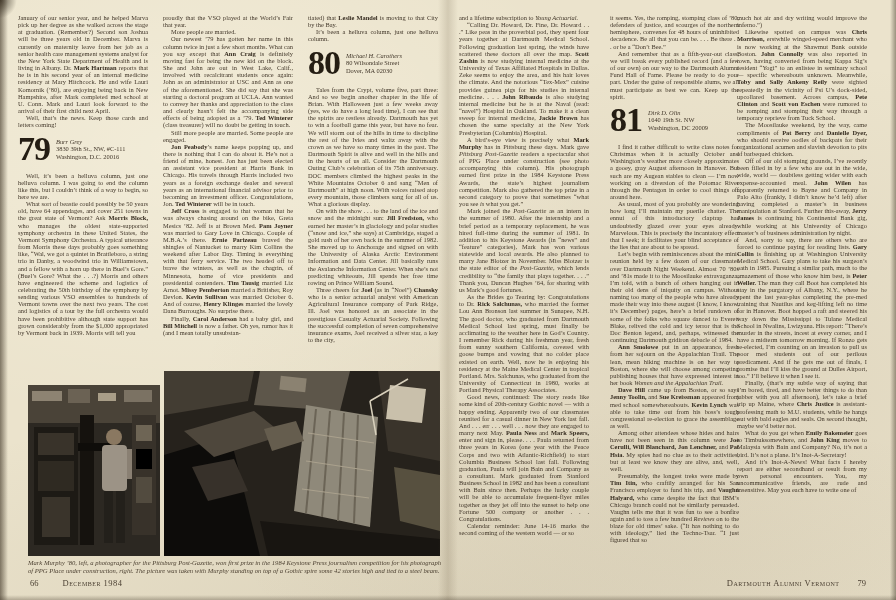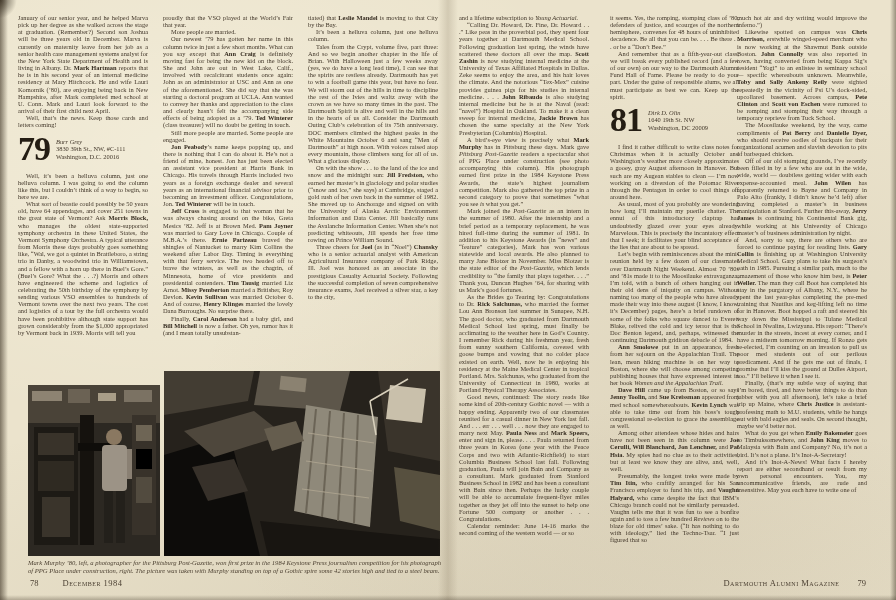--- a/index.html
+++ b/index.html
@@ -84,20 +84,28 @@
       <p class="para">More people are married.</p>
       <p class="para">Our newest ’79 has gotten her name in this column twice in just a few short months. What can you say except that <b>Ann Craig</b> is definitely moving fast for being the new kid on the block. She and John are out in West Lake, Calif., involved with recalcitrant students once again: John as an administrator at USC and Ann as one of the aforementioned. She did say that she was starting a doctoral program at UCLA. Ann wanted to convey her thanks and appreciation to the class and clearly hasn’t felt the accompanying side effects of being adopted as a ’79. <b>Ted Winterer</b> (class treasurer) will no doubt be getting in touch.</p>
       <p class="para">Still more people are married. Some people are engaged.</p>
       <p class="para"><b>Jon Peabody</b>’s name keeps popping up, and there is nothing that I can do about it. He’s not a friend of mine, honest. Jon has just been elected an assistant vice president at Harris Bank in Chicago. His travels through Harris included two years as a foreign exchange dealer and several years as an international financial advisor prior to becoming an investment officer. Congratulations, Jon. <b>Ted Winterer</b> will be in touch.</p>
       <p class="para"><b>Jeff Cross</b> is engaged to that woman that he was always chasing around on the bike, Greta Mesics ’82. Jeff is at Brown Med. <b>Pam Joyner</b> was married to Gary Love in Chicago. Couple of M.B.A.’s there. <b>Ernie Parizeau</b> braved the shingles of Nantucket to marry Kim Collins the weekend after Labor Day. Timing is everything with that ferry service. The two headed off to brave the winters, as well as the chagrin, of Minnesota, home of vice presidents and presidential contenders. <b>Tim Tausig</b> married Liz Arnot. <b>Missy Pemberton</b> married a Britisher, Roy Devlon. <b>Kevin Sullivan</b> was married October 6. And of course, <b>Henry Klinges</b> married the lovely Dana Burroughs. No surprise there.</p>
       <p class="para">Finally, <b>Carol Anderson</b> had a baby girl, and <b>Bill Mitchell</b> is now a father. Oh yes, rumor has it (and I mean totally unsubstan-</p>
     </div>
   <div class="col" style="left:308px;width:130px;height:352px;">
       <p class="para noind">tiated) that <b>Leslie Mandel</b> is moving to that City by the Bay.</p>
       <p class="para">It’s been a helluva column, just one helluva column.</p>
+      <div class="sec">
+        <span class="yr">80</span>
+        <span class="addr">
+          <span class="ed">Michael H. Carothers</span>
+          <span class="al">80 Wilsondale Street</span>
+          <span class="al">Dover, MA 02030</span>
+        </span>
+      </div>
       <p class="para">Tales from the Crypt, volume five, part three: And so we begin another chapter in the life of Brian. With Halloween just a few weeks away (yes, we do have a long lead time), I can see that the spirits are restless already. Dartmouth has yet to win a football game this year, but have no fear. We will storm out of the hills in time to discipline the rest of the Ivies and waltz away with the crown as we have so many times in the past. The Dartmouth Spirit is alive and well in the hills and in the hearts of us all. Consider the Dartmouth Outing Club’s celebration of its 75th anniversary. DOC members climbed the highest peaks in the White Mountains October 6 and sang “Men of Dartmouth” at high noon. With voices raised atop every mountain, those climbers sang for all of us. What a glorious display.</p>
       <p class="para">On with the show . . . to the land of the ice and snow and the midnight sun: <b>Jill Fredston,</b> who earned her master’s in glaciology and polar studies (“snow and ice,” she says) at Cambridge, staged a gold rush of her own back in the summer of 1982. She moved up to Anchorage and signed on with the University of Alaska Arctic Environment Information and Data Center. Jill basically runs the Avalanche Information Center. When she’s not predicting whiteouts, Jill spends her free time rowing on Prince William Sound.</p>
       <p class="para">Three cheers for <b>Joel</b> (as in “Noel”) <b>Chansky</b> who is a senior actuarial analyst with American Agricultural Insurance company of Park Ridge, Ill. Joel was honored as an associate in the prestigious Casualty Actuarial Society. Following the successful completion of seven comprehensive insurance exams, Joel received a silver star, a key to the city,</p>
     </div>
   <div class="col" style="left:459px;width:130px;height:572px;">
       <p class="para noind">and a lifetime subscription to <i>Young Actuarial.</i></p>
       <p class="para">“Calling Dr. Howard, Dr. Fine, Dr. Howard . . .” Like peas in the proverbial pod, they spent four years together at Dartmouth Medical School. Following graduation last spring, the winds have scattered these doctors all over the map. <b>Scott Zashin</b> is now studying internal medicine at the University of Texas Affiliated Hospitals in Dallas. Zeke seems to enjoy the area, and his hair loves the climate. And the notorious “Tex-Mex” cuisine provides guinea pigs for his studies in internal medicine. . . . <b>John Ribaudo</b> is also studying internal medicine but he is at the Naval (read: “navel”) Hospital in Oakland. To make it a clean sweep for internal medicine, <b>Jackie Brown</b> has chosen the same specialty at the New York Presbyterian (Columbia) Hospital.</p>
       <p class="para">A bird’s-eye view is precisely what <b>Mark Murphy</b> has in Pittsburg these days. Mark gave <i>Pittsburg Post-Gazette</i> readers a spectacular shot of PPG Place under construction (see photo accompanying this column). His photograph earned first prize in the 1984 Keystone Press Awards, the state’s highest journalism competition. Mark also gathered the top prize in a second category to prove that sometimes “what you see <i>is</i> what you get.”</p>
       <p class="para">Mark joined the <i>Post-Gazette</i> as an intern in the summer of 1980. After the internship and a brief period as a temporary replacement, he was hired full-time during the summer of 1981. In addition to his Keystone Awards (in “news” and “feature” categories), Mark has won various statewide and local awards. He also planned to marry Jane Blotzer in November. Miss Blotzer is the state editor of the <i>Post-Gazette,</i> which lends credibility to “the family that plays together. . . .” Thank you, Duncan Hughes ’64, for sharing with us Mark’s good fortunes.</p>
       <p class="para">As the Brides go Tearing by: Congratulations to Dr. <b>Rick Salchunas,</b> who married the former Lou Ann Bronson last summer in Sunapee, N.H. The good doctor, who graduated from Dartmouth Medical School last spring, must finally be acclimating to the weather here in God’s Country. I remember Rick during his freshman year, fresh from sunny southern California, covered with goose bumps and vowing that no colder place existed on earth. Well, now he is enjoying his residency at the Maine Medical Center in tropical Portland. Mrs. Salchunas, who graduated from the University of Connecticut in 1980, works at Portland Physical Therapy Associates.</p>
@@ -188,24 +196,24 @@
       <line x1="206" y1="30" x2="212" y2="64" stroke="#d8d0bc" stroke-width="1.5"></line>
       <polygon points="100,58 132,50 140,70 108,80" fill="#655d4e"></polygon>
       <polygon points="28,96 70,88 84,120 44,130" fill="#37312a"></polygon>
       <rect x="116" y="6" width="26" height="14" fill="#8b8271" transform="rotate(6 129 13)"></rect>
     </svg>
   </div>
 
   <div class="caption">Mark Murphy ’80, left, a photographer for the Pittsburg Post-Gazette, won first prize in the 1984 Keystone Press journalism competition for his photograph of PPG Place under construction, right. The picture was taken with Murphy standing on top of a Gothic spire some 42 stories high and tied to a steel beam.</div>
 
   <div class="footer" id="footL">
-    <span>78</span><span class="sc">December 1984</span>
+    <span>66</span><span class="sc">December 1984</span>
   </div>
   <div class="footer" id="footR">
-    <span class="sc">Dartmouth Alumni Magazine</span><span class="num">79</span>
+    <span class="sc">Dartmouth Alumni Vermont</span><span class="num">79</span>
   </div>
 
   <div class="cornerTL"></div>
   <div class="fold"></div>
   <div class="edgeL"></div>
   <div class="edgeR"></div>
   <div class="edgeB"></div>
 </div>
 
 </body></html>

